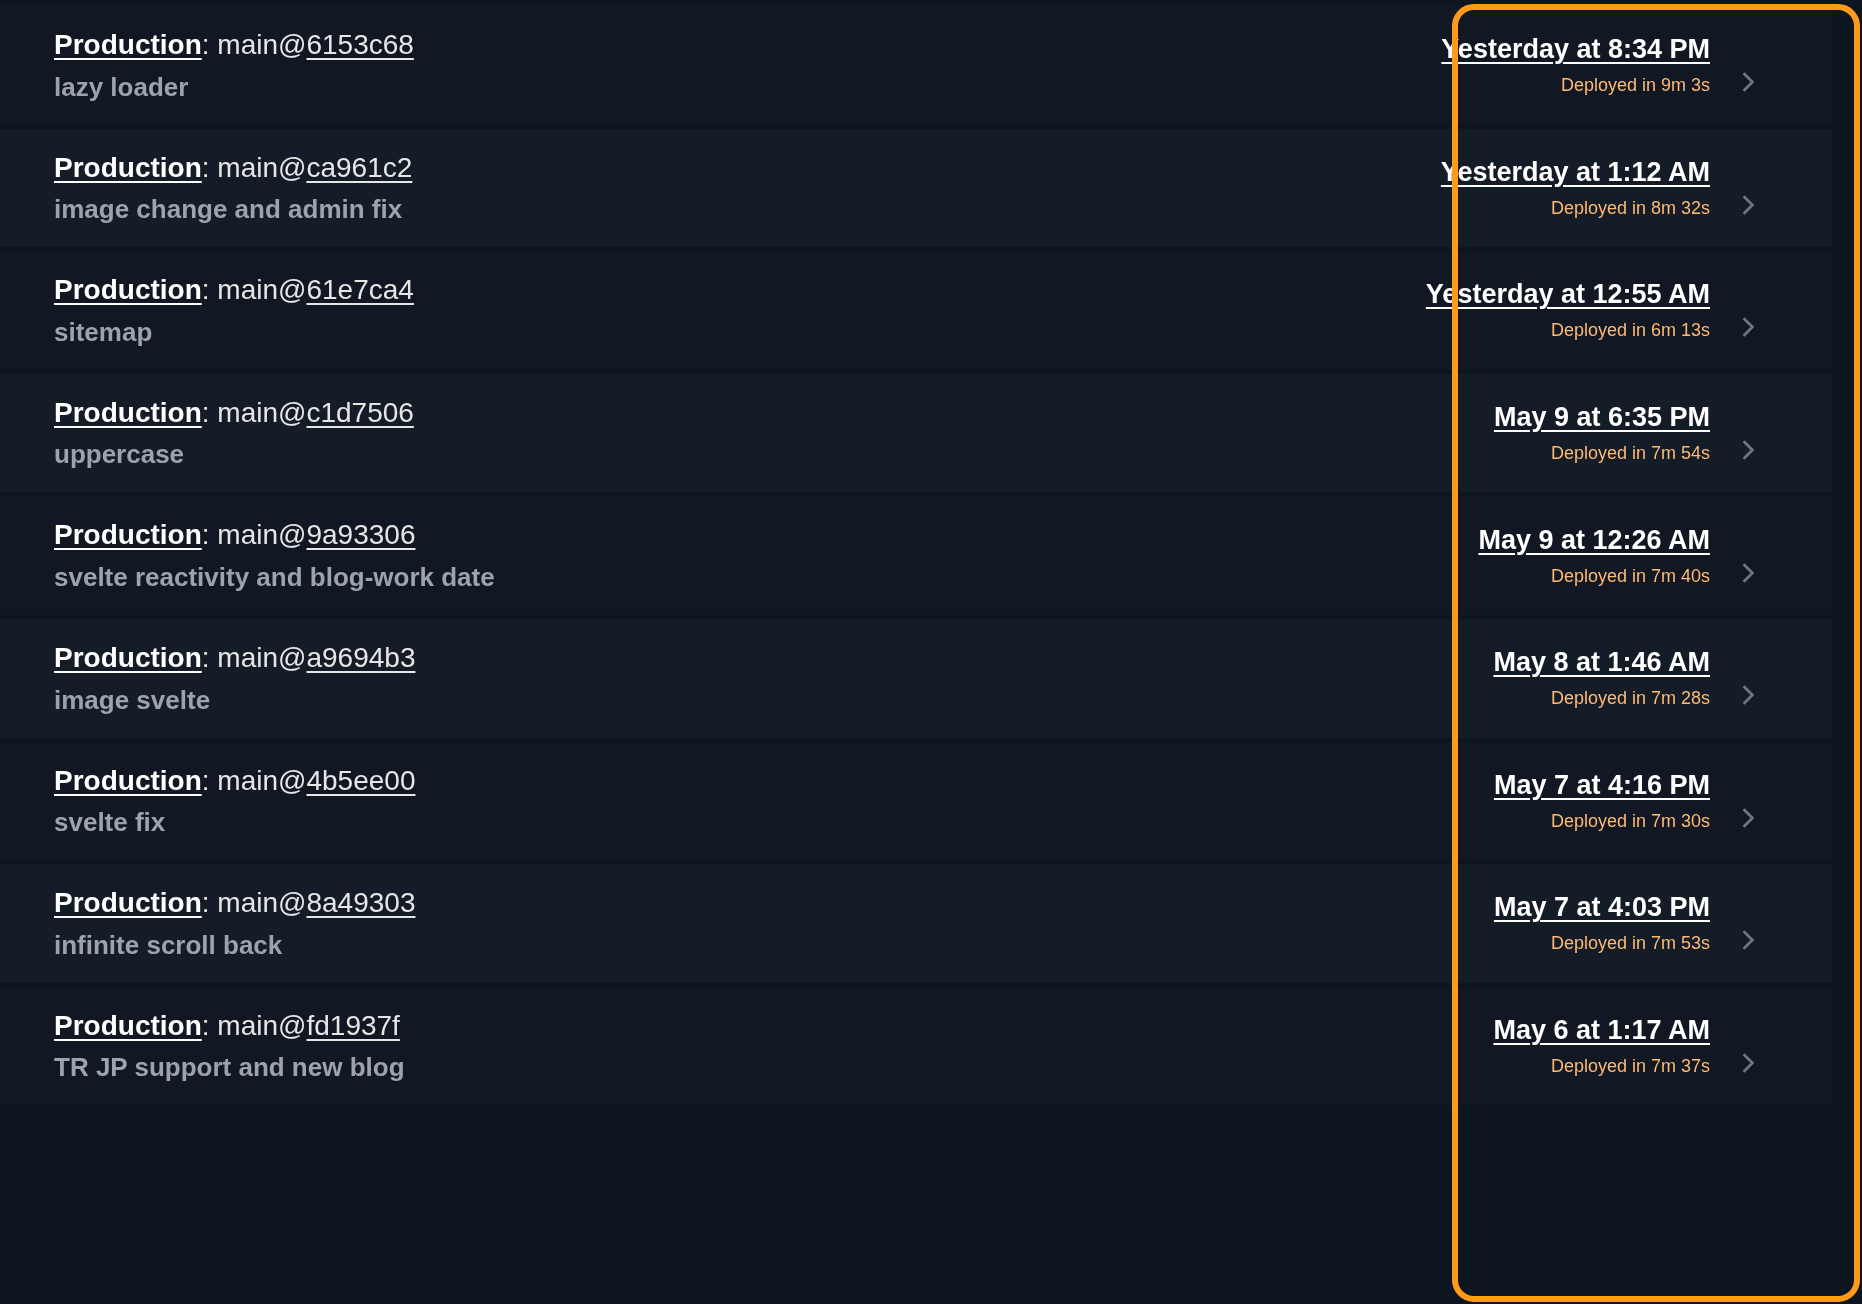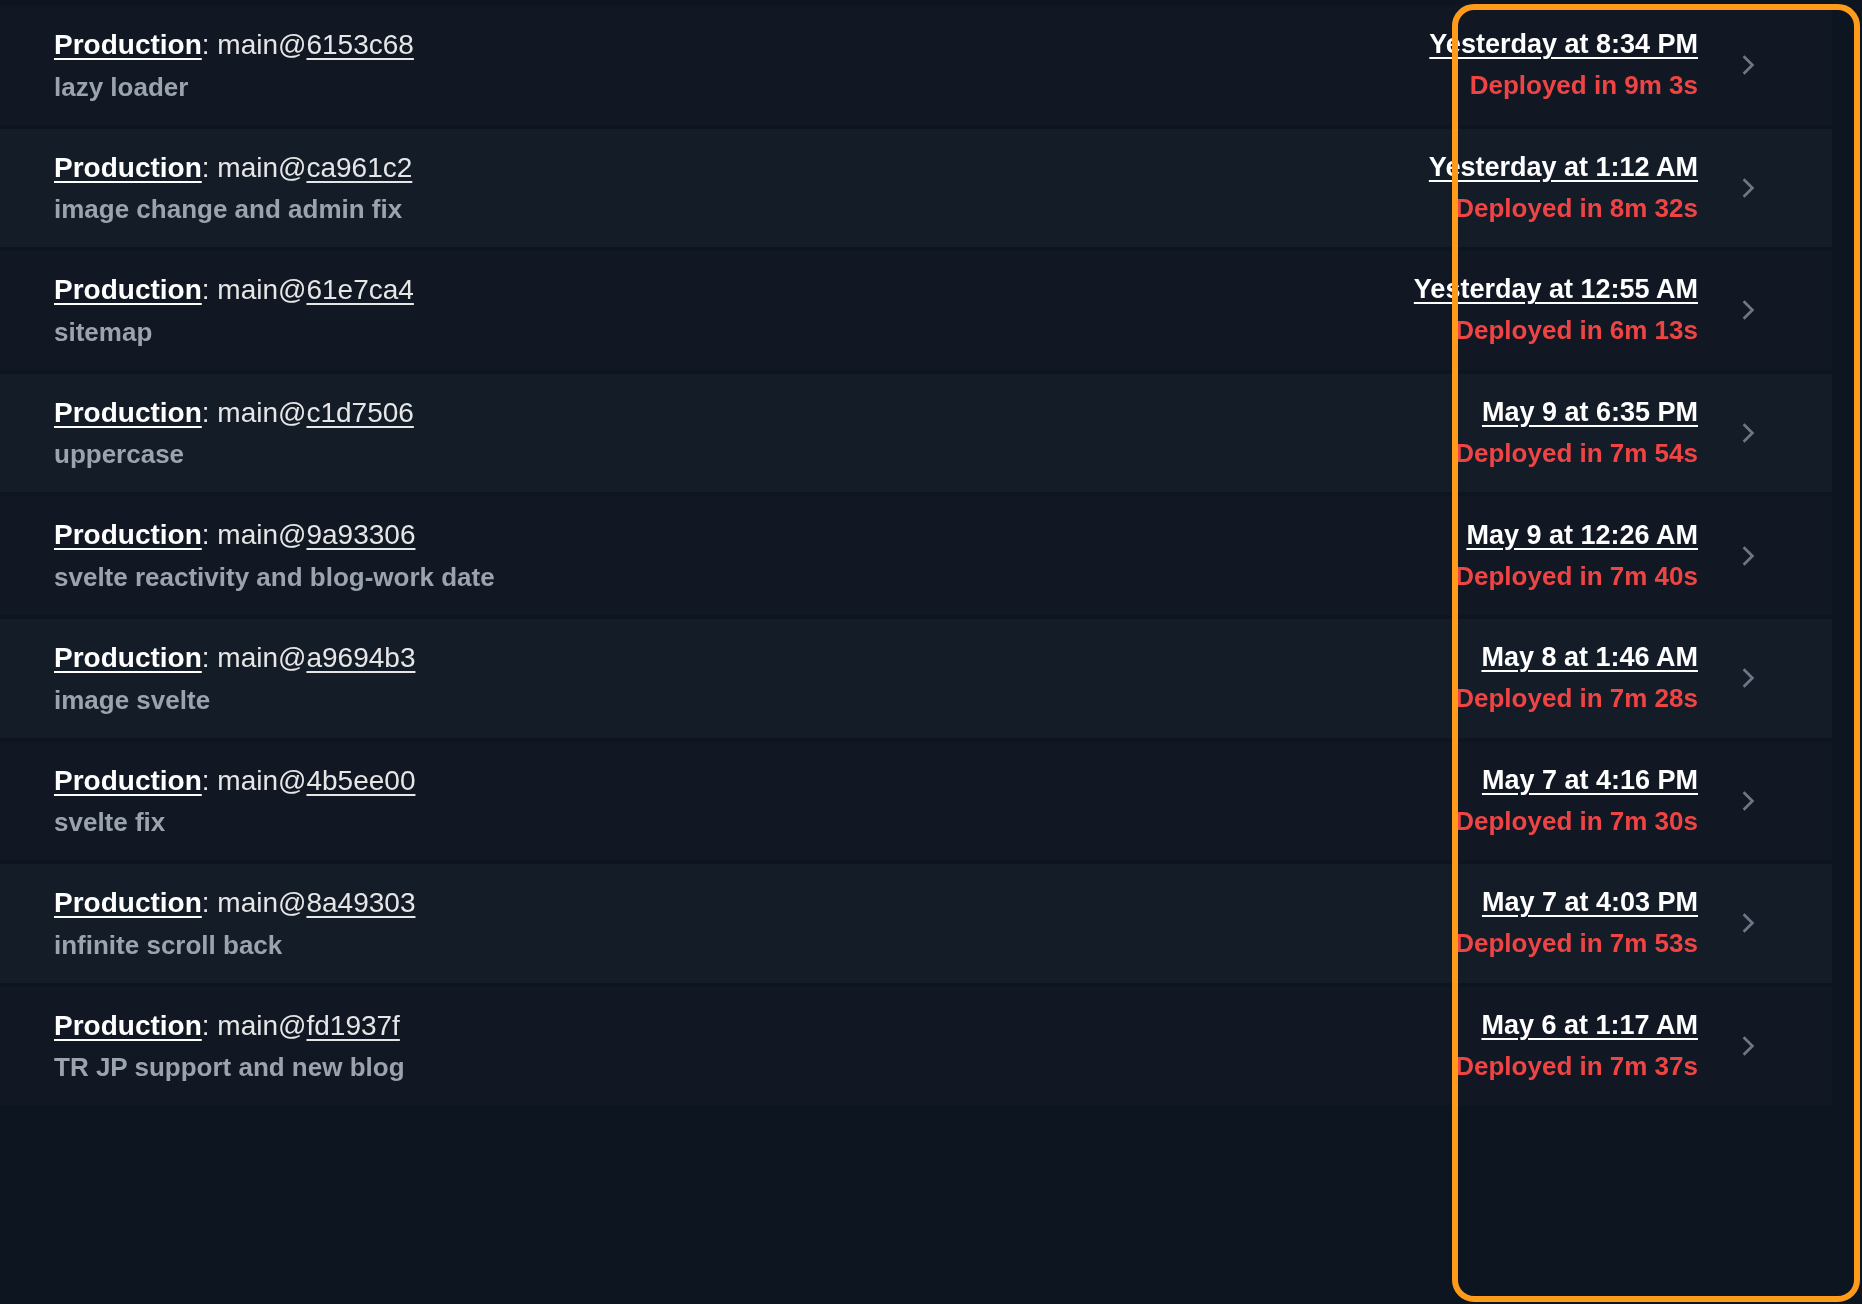--- a/index.html
+++ b/index.html
@@ -62,41 +62,41 @@
     text-underline-offset: 4px;
     cursor: pointer;
   }
   .msg {
     font-size: 26px;
     font-weight: 700;
     color: #9aa3ae;
   }
   .right-wrap {
     display: flex;
-    align-items: center;
-    gap: 36px;
+    align-items: flex-end;
+    gap: 24px;
   }
   .right {
     display: flex;
     flex-direction: column;
     align-items: flex-end;
     gap: 10px;
   }
   .timestamp {
     font-size: 27px;
     font-weight: 700;
     color: #ffffff;
     text-decoration: underline;
     text-underline-offset: 4px;
     cursor: pointer;
   }
   .duration {
-    font-size: 26px;
-    font-weight: 700;
-    color: #ef4444;
+    font-size: 18px;
+    font-weight: 400;
+    color: #fdba74;
   }
   .chevron {
     width: 28px;
     height: 28px;
     display: flex;
     align-items: center;
     justify-content: center;
     cursor: pointer;
   }
   .chevron svg {

